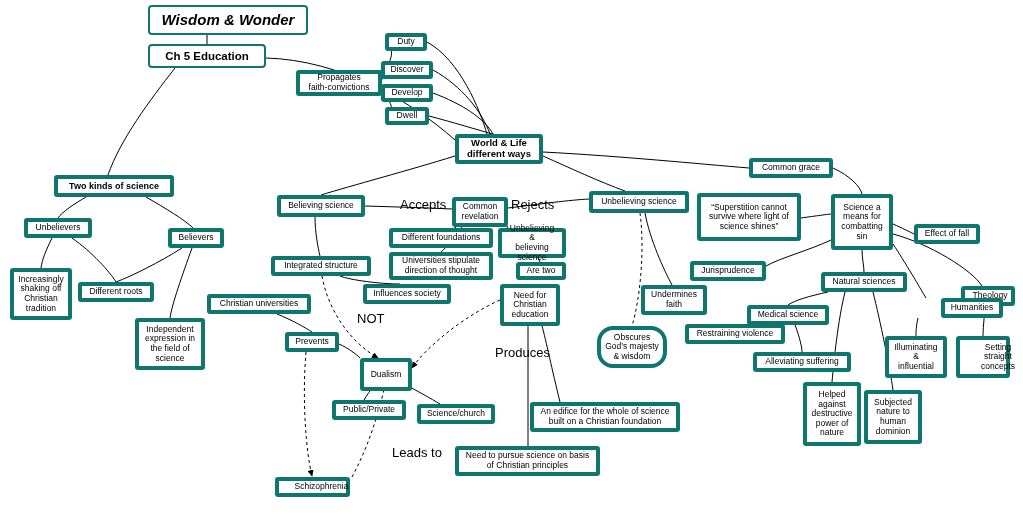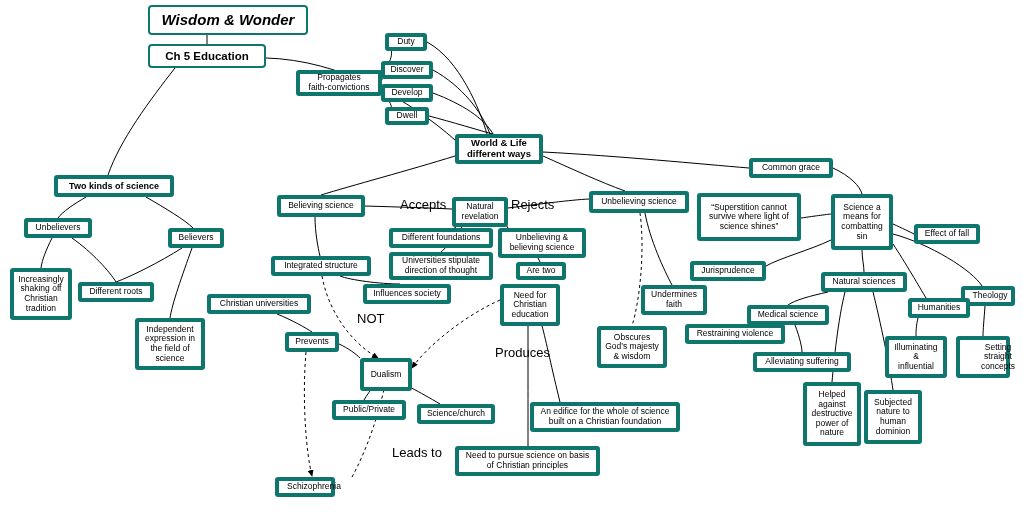--- a/index.html
+++ b/index.html
@@ -154,24 +154,24 @@
       <div class="node" style="left: 589px; top: 191px; width: 100px; height: 22px;">Unbelieving science</div>
       <div class="node" style="left: 697px; top: 193px; width: 104px; height: 48px;">“Superstition cannot
 survive where light of
 science shines”</div>
       <div class="node" style="left: 831px; top: 194px; width: 62px; height: 56px;">Science a
 means for
 combatting
 sin</div>
       <div class="node" style="left: 24px; top: 218px; width: 68px; height: 20px;">Unbelievers</div>
       <div class="node" style="left: 168px; top: 228px; width: 56px; height: 20px;">Believers</div>
-      <div class="node" style="left: 452px; top: 197px; width: 56px; height: 30px;">Natural
+      <div class="node" style="left: 452px; top: 197px; width: 56px; height: 30px;">Common
 revelation</div>
       <div class="node" style="left: 389px; top: 228px; width: 104px; height: 20px;">Different foundations</div>
-      <div class="node" style="left: 498px; top: 228px; width: 88px; height: 30px;">Unbelieving &amp;
+      <div class="node" style="left: 498px; top: 228px; width: 68px; height: 30px;">Unbelieving &amp;
 believing science</div>
       <div class="node" style="left: 389px; top: 252px; width: 104px; height: 28px;">Universities stipulate
 direction of thought</div>
       <div class="node" style="left: 516px; top: 262px; width: 50px; height: 18px;">Are two</div>
       <div class="node" style="left: 914px; top: 224px; width: 66px; height: 20px;">Effect of fall</div>
       <div class="node" style="left: 690px; top: 261px; width: 76px; height: 20px;">Jurisprudence</div>
       <div class="node" style="left: 821px; top: 272px; width: 86px; height: 20px;">Natural sciences</div>
       <div class="node" style="left: 961px; top: 286px; width: 54px; height: 20px; padding-left: 8px;">Theology</div>
       <div class="node" style="left: 271px; top: 256px; width: 100px; height: 20px;">Integrated structure</div>
       <div class="node" style="left: 10px; top: 268px; width: 62px; height: 52px;">Increasingly
@@ -180,27 +180,27 @@
 tradition</div>
       <div class="node" style="left: 78px; top: 282px; width: 76px; height: 20px;">Different roots</div>
       <div class="node" style="left: 641px; top: 285px; width: 66px; height: 30px;">Undermines
 faith</div>
       <div class="node" style="left: 363px; top: 284px; width: 88px; height: 20px;">Influences society</div>
       <div class="node" style="left: 500px; top: 284px; width: 60px; height: 42px;">Need for
 Christian
 education</div>
       <div class="node" style="left: 207px; top: 294px; width: 104px; height: 20px;">Christian universities</div>
       <div class="node" style="left: 747px; top: 305px; width: 82px; height: 20px;">Medical science</div>
-      <div class="node" style="left: 908px; top: 298px; width: 62px; height: 20px;">Humanities</div>
+      <div class="node" style="left: 941px; top: 298px; width: 62px; height: 20px;">Humanities</div>
       <div class="node" style="left: 135px; top: 318px; width: 70px; height: 52px;">Independent
 expression in
 the field of
 science</div>
       <div class="node" style="left: 685px; top: 324px; width: 100px; height: 20px;">Restraining violence</div>
-      <div class="node" style="left: 597px; top: 326px; width: 70px; height: 42px;">Obscures
+      <div class="node" style="left: 597px; top: 326px; width: 70px; height: 42px; border-radius: 16px;">Obscures
 God’s majesty
 &amp; wisdom</div>
       <div class="node" style="left: 885px; top: 336px; width: 62px; height: 42px;">Illuminating
 &amp;
 influential</div>
       <div class="node" style="left: 956px; top: 336px; width: 54px; height: 42px; padding-left: 34px;">Setting
 straight
 concepts</div>
       <div class="node" style="left: 285px; top: 332px; width: 54px; height: 20px;">Prevents</div>
       <div class="node" style="left: 753px; top: 352px; width: 98px; height: 20px;">Alleviating suffering</div>
@@ -213,21 +213,21 @@
       <div class="node" style="left: 864px; top: 390px; width: 58px; height: 54px;">Subjected
 nature to
 human
 dominion</div>
       <div class="node" style="left: 332px; top: 400px; width: 74px; height: 20px;">Public/Private</div>
       <div class="node" style="left: 417px; top: 404px; width: 78px; height: 20px;">Science/church</div>
       <div class="node" style="left: 530px; top: 402px; width: 150px; height: 30px;">An edifice for the whole of science
 built on a Christian foundation</div>
       <div class="node" style="left: 455px; top: 446px; width: 145px; height: 30px;">Need to pursue science on basis
 of Christian principles</div>
-      <div class="node" style="left: 275px; top: 477px; width: 60px; height: 20px; padding-left: 22px;">Schizophrenia</div>
+      <div class="node" style="left: 275px; top: 477px; width: 75px; height: 20px; padding-left: 22px;">Schizophrenia</div>
     </div>
   <div id="label-layer">
       <div class="edge-label" style="left: 400px; top: 197px;">Accepts</div>
       <div class="edge-label" style="left: 511px; top: 197px;">Rejects</div>
       <div class="edge-label" style="left: 357px; top: 311px;">NOT</div>
       <div class="edge-label" style="left: 495px; top: 345px;">Produces</div>
       <div class="edge-label" style="left: 352px; top: 445px; padding-left: 40px;">Leads to</div>
     </div>
 </div>
 

